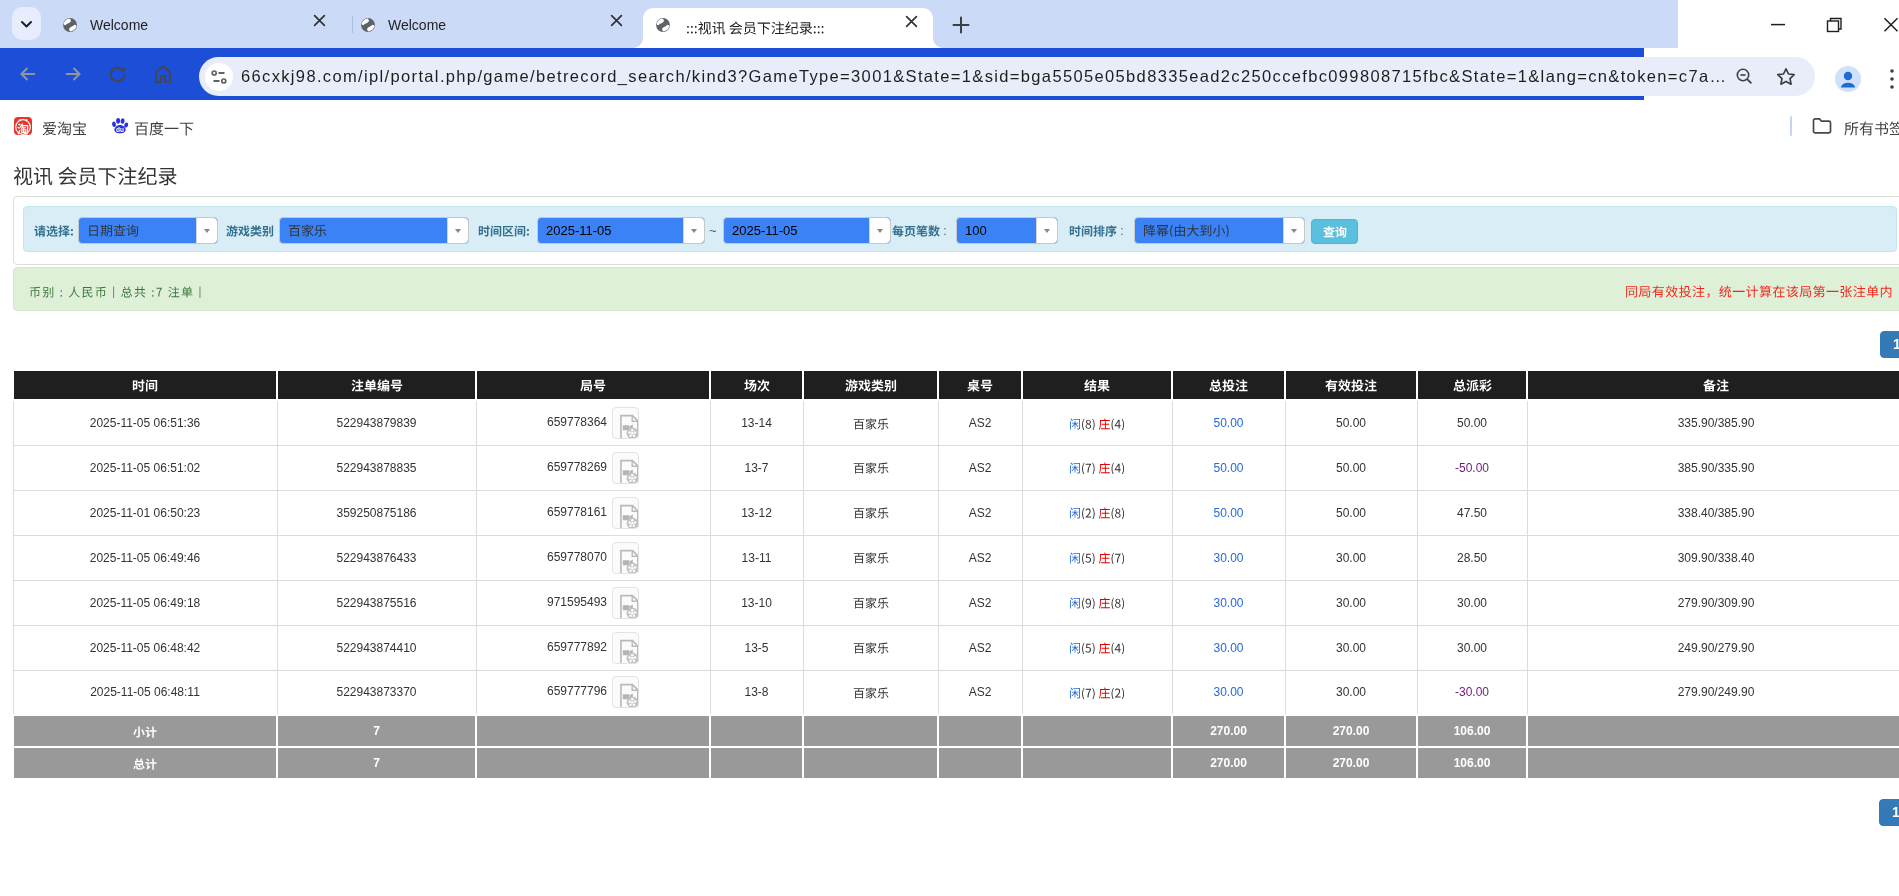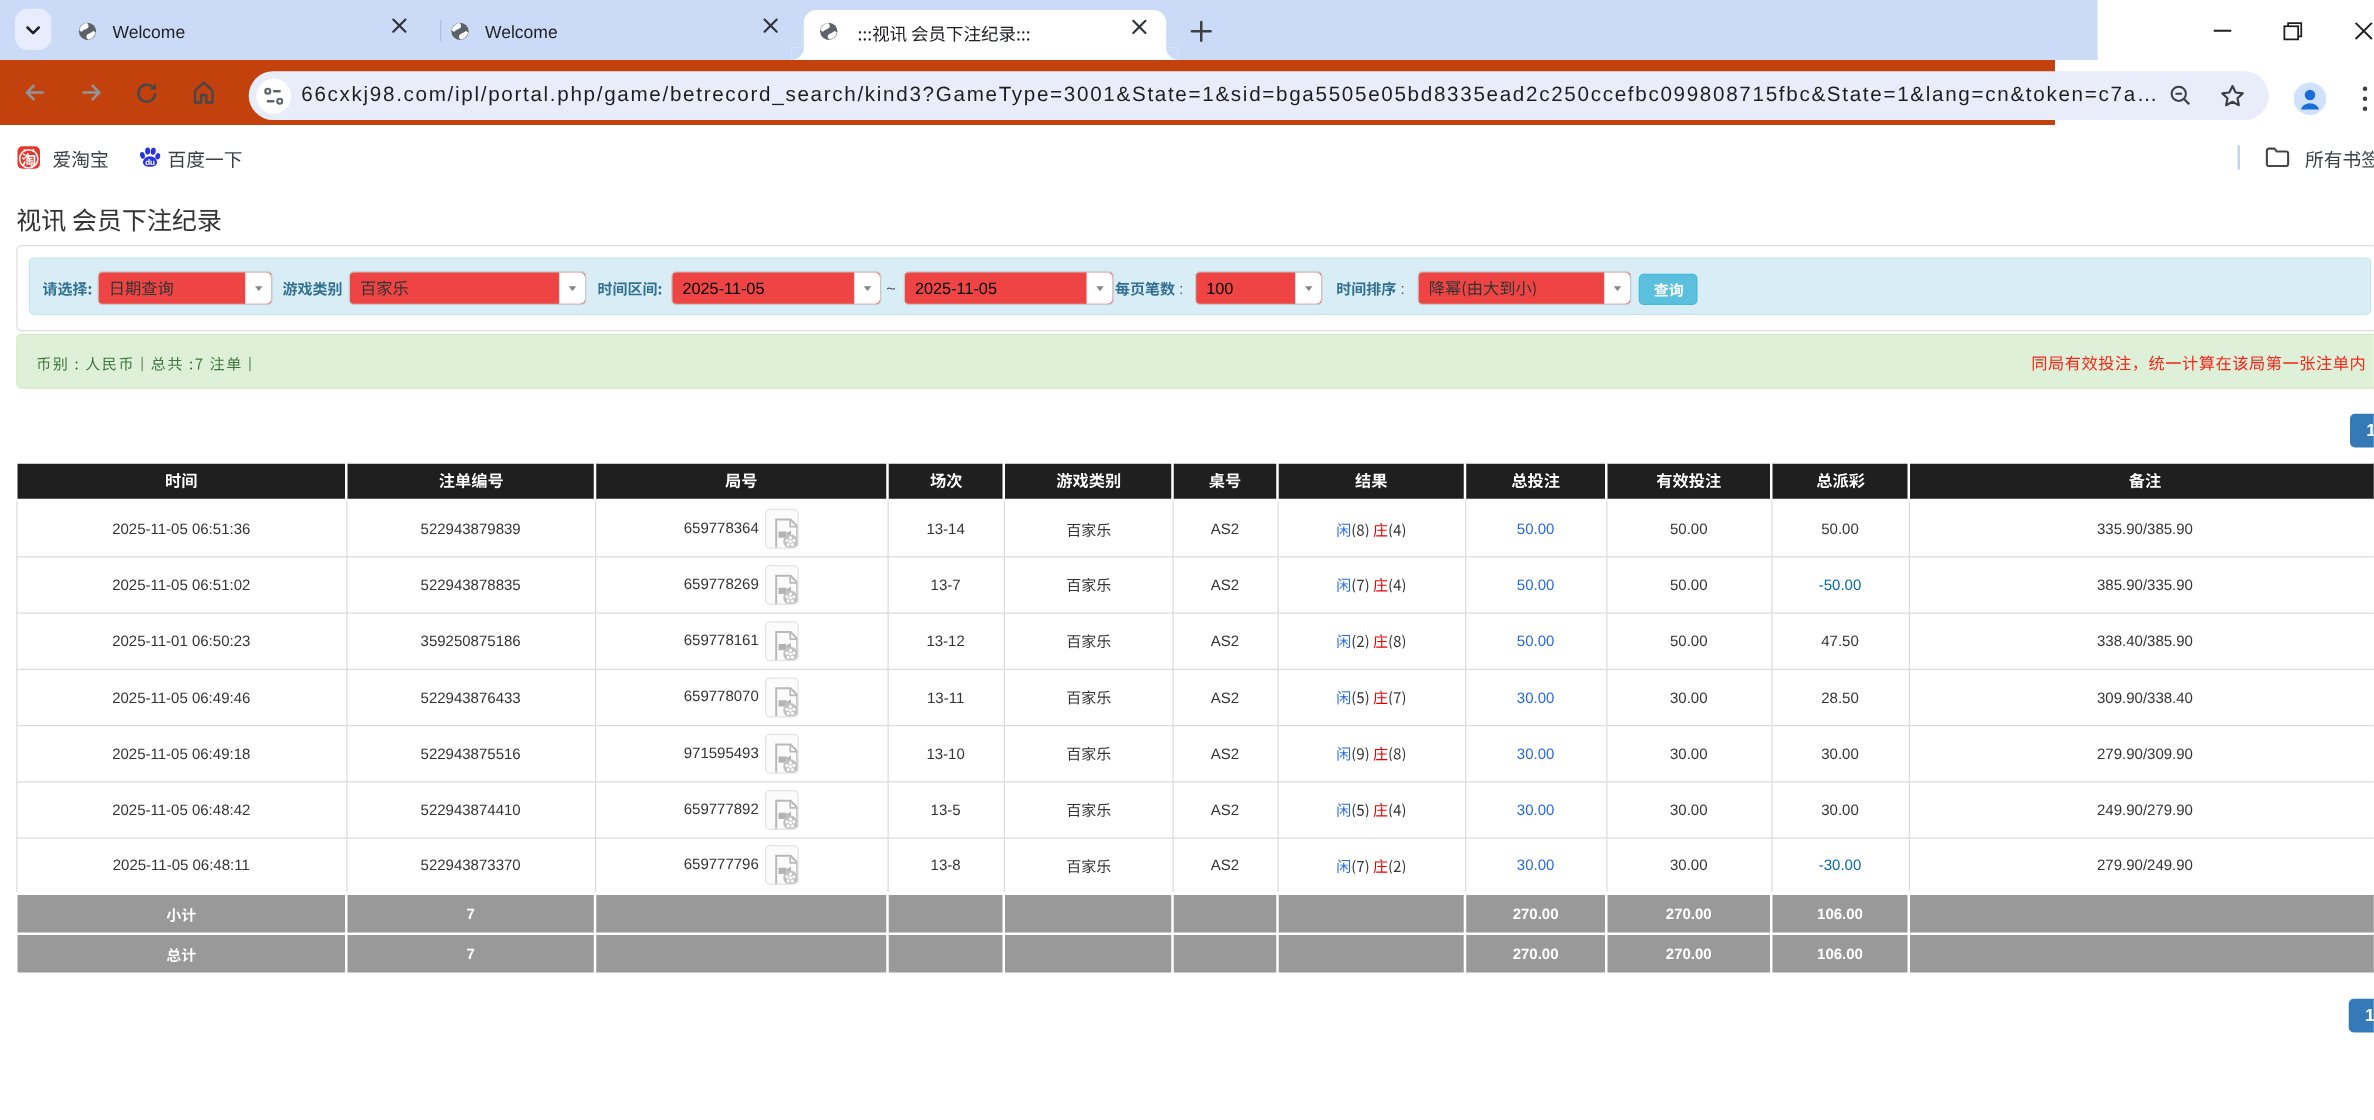--- a/index.html
+++ b/index.html
@@ -1,52 +1,52 @@
 <!DOCTYPE html>
 <html><head><meta charset="utf-8"><title>:::视讯 会员下注纪录:::</title>
 <style>
 *{margin:0;padding:0;box-sizing:border-box}
 html,body{width:1899px;height:896px;overflow:hidden;background:#fff;
  font-family:"Liberation Sans",sans-serif;position:relative}
 svg{vertical-align:middle;display:inline-block}
 .abs{position:absolute}
 #tabs{position:absolute;left:0;top:0;width:1678px;height:48px;background:#cbdaf7}
-#toolbar{position:absolute;left:0;top:48px;width:1644px;height:52px;background:#c2410c}
+#toolbar{position:absolute;left:0;top:48px;width:1644px;height:52px;background:#1d4ed8}
 #bmbar{position:absolute;left:0;top:100px;width:1899px;height:45px;background:#fff}
 #page{position:absolute;left:0;top:145px;width:1899px;height:751px;background:#fff}
 .tabttl{position:absolute;top:17px;font-size:14px;color:#1f2023;white-space:nowrap}
 .tabx{position:absolute;top:14px;width:13px;height:13px}
 .sep{position:absolute;top:16px;width:1px;height:17px;background:#a9bfe3}
 .activetab{position:absolute;left:643px;top:8px;width:290px;height:40px;background:#fff;
  border-radius:10px 10px 0 0}
 .flare{position:absolute;bottom:0;width:10px;height:10px;background:#fff}
 .flare i{position:absolute;left:0;top:0;width:10px;height:10px;background:#cbdaf7;display:block}
 .omni{position:absolute;left:199px;top:9px;width:1616px;height:39px;border-radius:20px;background:#e9edf9}
 .urltxt{position:absolute;left:42px;top:0;height:39px;line-height:39px;font-size:16.5px;letter-spacing:1.35px;color:#1d1e20;
  width:1485px;overflow:hidden;white-space:nowrap}
 .panel{position:absolute;left:13px;top:51px;width:1894px;height:69px;border:1px solid #ddd;border-radius:4px}
 .balert{position:absolute;left:23px;top:61px;width:1874px;height:46px;background:#d9edf7;
  border:1px solid #c3e6f2;border-radius:4px}
 .galert{position:absolute;left:13px;top:122px;width:1894px;height:44px;background:#dff0d8;
  border:1px solid #d6e9c6;border-radius:4px}
-.dd{position:absolute;top:10px;height:27px;background:#ef4444;border:1px solid #c8c8c8;border-radius:4px}
+.dd{position:absolute;top:10px;height:27px;background:#3b82f6;border:1px solid #c8c8c8;border-radius:4px}
 .dd .tx{position:absolute;left:8px;top:0;height:25px;display:flex;align-items:center}
 .dd .ar{position:absolute;right:0;top:0;width:21px;height:25px;background:#fff;border-left:1px solid #d6d6d6;
  border-radius:0 4px 4px 0;display:flex;align-items:center;justify-content:center}
 .dd .ar:after{content:"";width:0;height:0;border:3.5px solid transparent;border-top:4.5px solid #888;margin-top:4px}
 .lbl{position:absolute;top:10px;height:27px;display:flex;align-items:center}
 .pag{position:absolute;width:34px;height:27px;background:#337ab7;border:1px solid #337ab7;border-radius:4px;
  color:#fff;font-size:14px;text-align:center;line-height:25px;font-weight:bold}
 table{border-collapse:collapse;table-layout:fixed}
 th{background:#1f1f1f;border:2px solid #fff;height:30px;padding:0}
 td{border:1px solid #dcdcdc;height:45px;padding:0;text-align:center;font-size:12px;color:#333;vertical-align:middle}
 tr.tot td{background:#999;border:2px solid #fff;height:32px}
 .vbtn{width:27px;height:32px;border:1px solid #e3e3e3;border-radius:4px;background:#fbfbfb;margin-left:5px}
 .blue{color:#2569de}
-.red{color:#0369a1}
+.red{color:#701a75}
 </style></head>
 <body>
 <svg width="0" height="0" style="position:absolute">
     <defs>
       <symbol id="bjl" viewBox="0 -880 3000 1000">
         <path fill="#333" d="M177 -563V81H253.0V16H759.0V81H837.0V-563H497.0C510 -608 524 -662 536 -713H937.0V-786H64.0V-713H449.0C442 -663 431 -607 420 -563ZM253 -241H759.0V-54H253.0ZM253 -310V-493H759.0V-310ZM1423 -824C1436 -802 1450 -775 1461 -750H1084.0V-544H1157.0V-682H1846.0V-544H1923.0V-750H1551.0C1539 -780 1519 -817 1501 -847ZM1790 -481C1734 -429 1647 -363 1571 -313C1548 -368 1514 -421 1467 -467C1492 -484 1516 -501 1537 -520H1789.0V-586H1209.0V-520H1438.0C1342 -456 1205 -405 1080 -374C1093 -360 1114 -329 1121 -315C1217 -343 1321 -383 1411 -433C1430 -415 1446 -395 1460 -374C1373 -310 1204 -238 1078 -207C1091 -191 1108 -165 1116 -148C1236 -185 1391 -256 1489 -324C1501 -300 1510 -277 1516 -254C1416 -163 1221 -69 1061 -32C1076 -15 1092 13 1100 32C1244 -12 1416 -95 1530 -182C1539 -101 1521 -33 1491 -10C1473 7 1454 10 1427 10C1406 10 1372 9 1336 5C1348 26 1355 56 1356 76C1388 77 1420 78 1441 78C1487 78 1513 70 1545 43C1601 1 1625 -124 1591 -253L1639 -282C1693 -136 1788 -20 1916 38C1927 18 1949 -9 1966 -23C1840 -73 1744 -186 1697 -319C1752 -355 1806 -395 1852 -432ZM2236 -278C2187 -189 2109 -94 2038 -32C2056 -20 2086 4 2100 17C2169 -52 2253 -158 2309 -254ZM2692 -247C2765 -167 2851 -55 2891 14L2960 -22C2919 -90 2829 -198 2757 -277ZM2129 -351C2139 -360 2180 -364 2247 -364H2482.0V-18C2482 -2 2475 3 2458 4C2441 4 2382 5 2318 3C2329 24 2341 57 2345 78C2431 78 2482 77 2515 64C2547 52 2558 30 2558 -18V-364H2924.0L2925 -440H2558.0V-641H2482.0V-440H2201.0C2219 -515 2237 -609 2245 -698C2462 -703 2716 -723 2875 -763L2832 -829C2679 -789 2398 -770 2171 -764C2169 -648 2143 -519 2135 -486C2126 -450 2117 -427 2104 -422C2112 -403 2125 -367 2129 -351Z"></path>
       </symbol>
       <symbol id="hdr_sj" viewBox="0 -880 2000 1000">
         <path fill="#fff" d="M459 -428C507 -355 572 -256 601 -198L708 -260C675 -317 607 -411 558 -480ZM299 -385V-203H178.0V-385ZM299 -490H178.0V-664H299.0ZM66 -771V-16H178.0V-96H411.0V-771ZM747 -843V-665H448.0V-546H747.0V-71C747 -51 739 -44 717 -44C695 -44 621 -44 551 -47C569 -13 588 41 593 74C693 75 764 72 808 53C853 34 869 2 869 -70V-546H971.0V-665H869.0V-843ZM1071 -609V88H1195.0V-609ZM1085 -785C1131 -737 1182 -671 1203 -627L1304 -692C1281 -737 1226 -799 1180 -843ZM1404 -282H1597.0V-186H1404.0ZM1404 -473H1597.0V-378H1404.0ZM1297 -569V-90H1709.0V-569ZM1339 -800V-688H1814.0V-40C1814 -28 1810 -23 1797 -23C1786 -23 1748 -22 1717 -24C1731 5 1746 52 1751 83C1814 83 1861 81 1895 63C1928 44 1938 16 1938 -40V-800Z"></path>
       </symbol>

